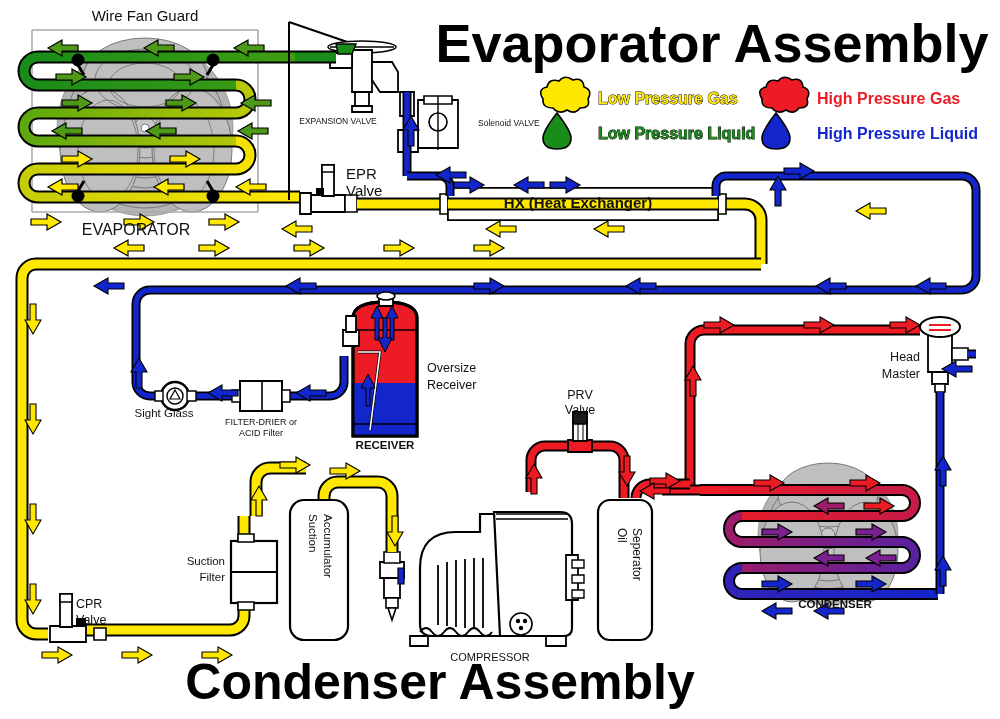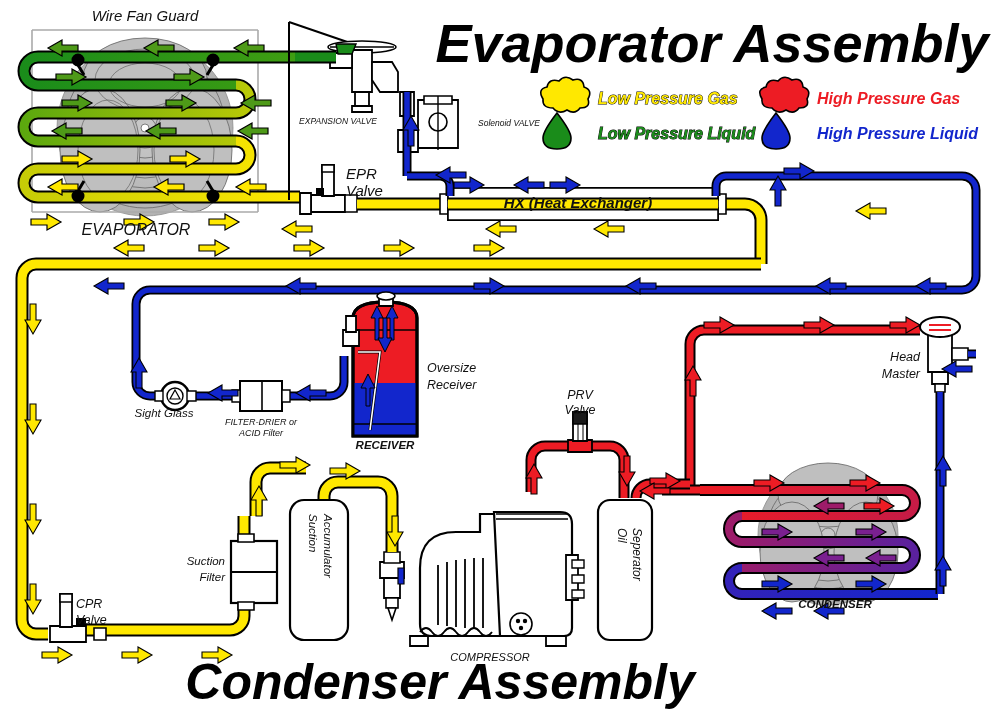--- a/index.html
+++ b/index.html
@@ -1,17 +1,17 @@
 <!DOCTYPE html>
 <html><head>
 <meta charset="utf-8">
 <style>
   html,body{margin:0;padding:0;background:#ffffff;}
   body{width:1000px;height:719px;font-family:"Liberation Sans",sans-serif;overflow:hidden;}
-  #stage{position:relative;width:1000px;height:719px;background:#fff;font-style:italic;}
+  #stage{position:relative;width:1000px;height:719px;background:#fff;}
   svg#diagram{position:absolute;left:0;top:0;width:1000px;height:719px;}
   .ttl{font-family:"Liberation Sans",sans-serif;font-weight:bold;}
   text{dominant-baseline:middle;}
 </style>
 </head>
 <body>
 
 <div id="stage">
 <svg id="diagram" viewBox="0 0 1000 719">
   <defs>

